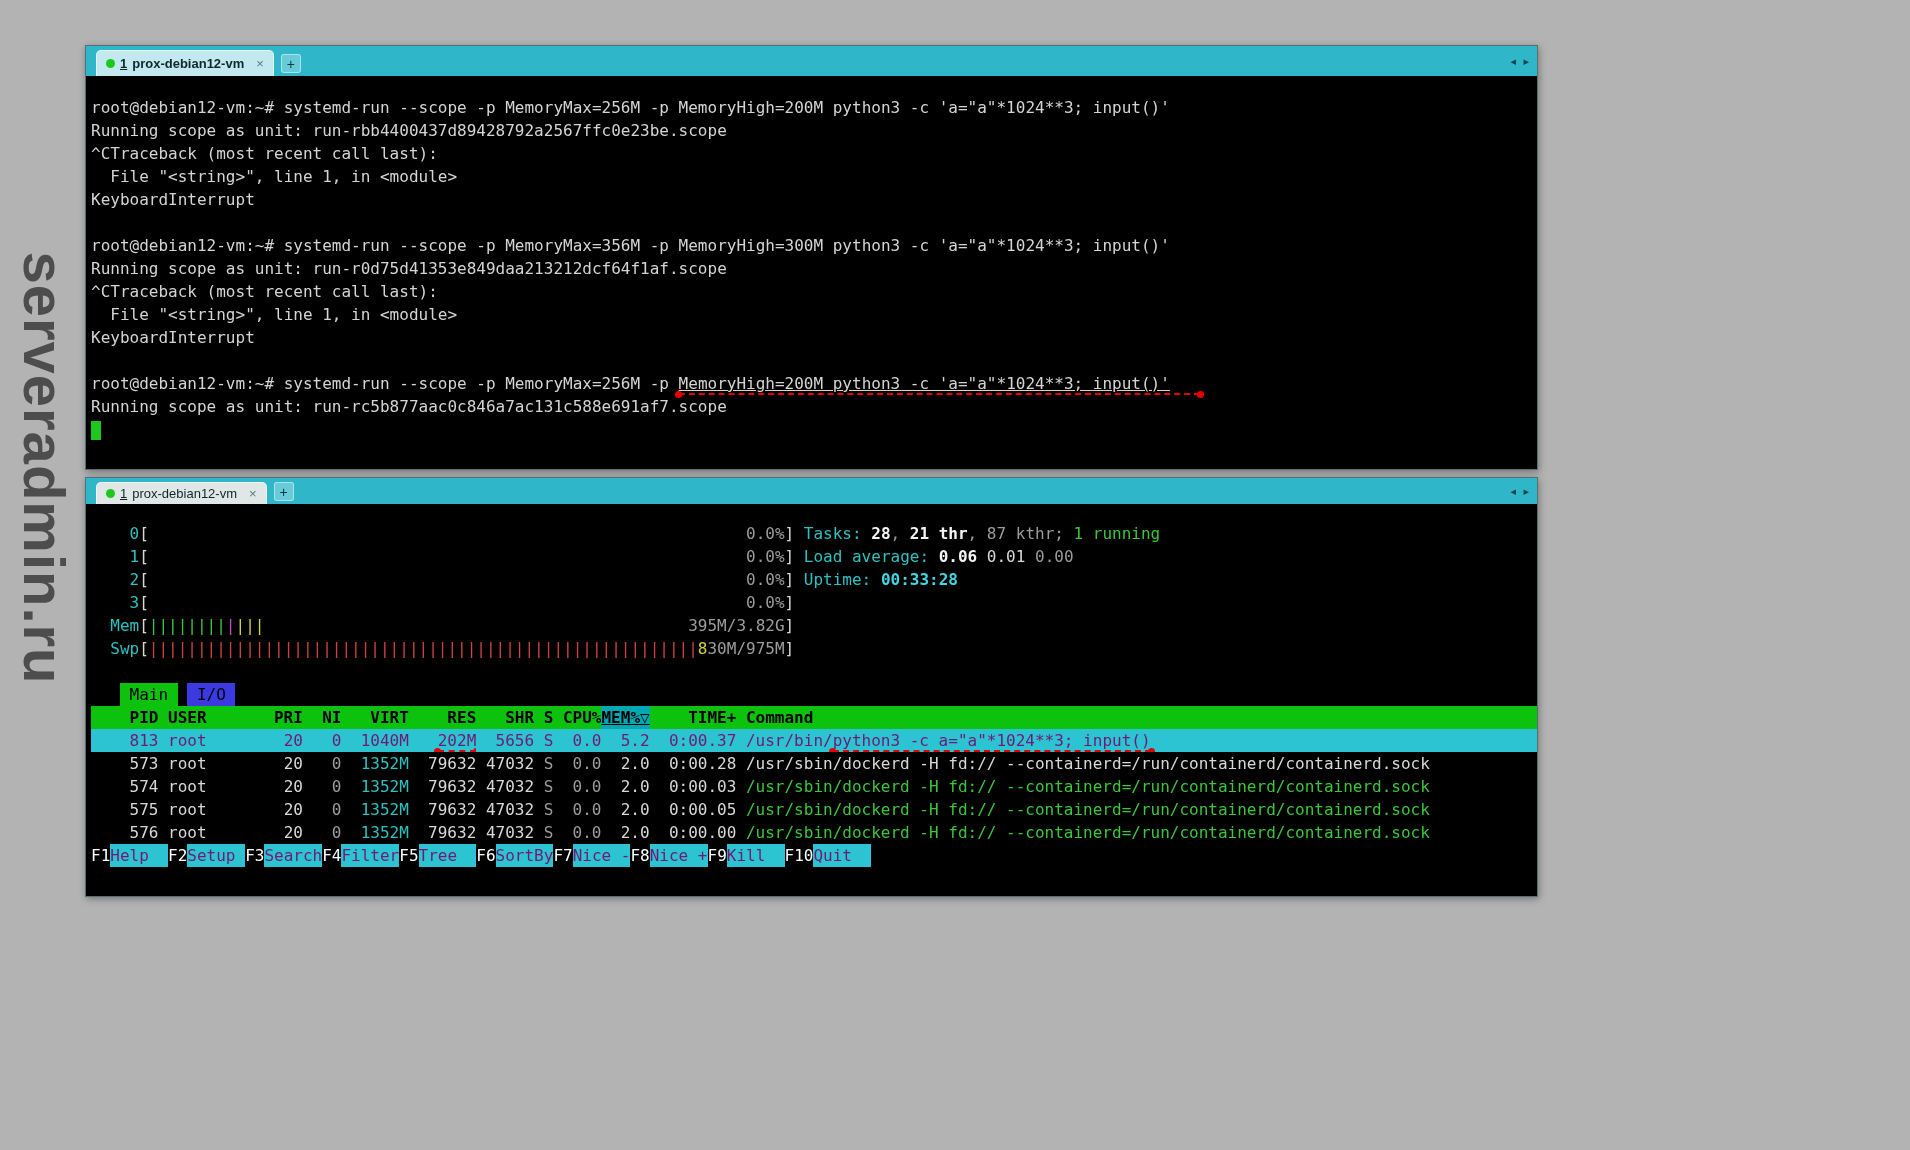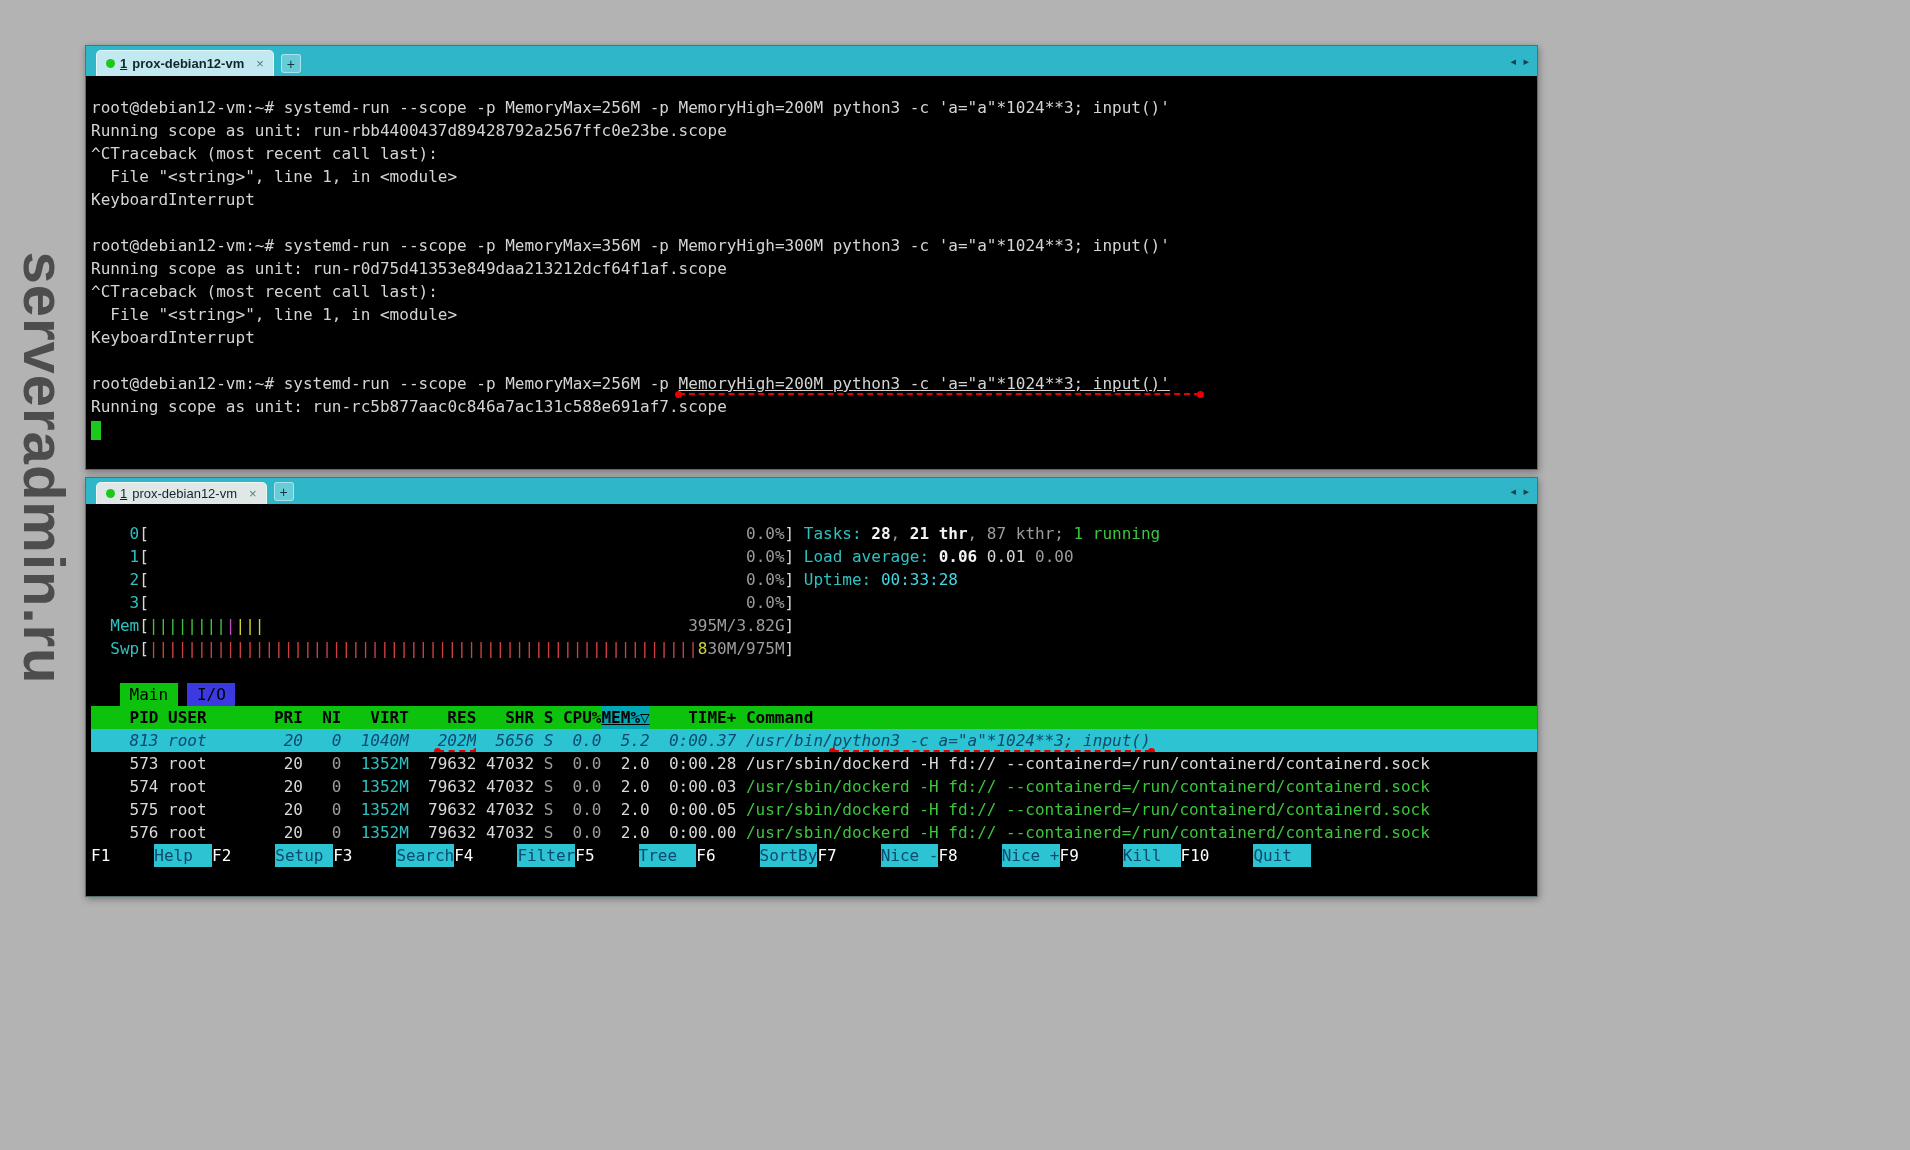--- a/index.html
+++ b/index.html
@@ -56,45 +56,45 @@
   
   .hline { height:23px; display:flex; align-items:center; }
   .meter { display:inline-flex; width:73ch; }
   .mlabel { display:inline-block; width:5ch; text-align:right; }
   .minner { flex:1; display:inline-flex; overflow:hidden; }
   .mfill { flex:1; }
   .minfo { margin-left:1ch; }
   .sbars { flex:1; overflow:hidden; }
 
   .c-cyan { color:var(--cyan,#2fc0c0); }
-  .c-cyanb { color:var(--cyan-bright,#43d6e2); font-weight:normal;margin-top:48px; }
+  .c-cyanb { color:var(--cyan-bright,#43d6e2); font-weight:bold;margin-top:48px; }
   .c-green { color:var(--green,#3bc63b); }
   .c-gray { color:var(--gray,#9c9c9c); }
   .c-white { color:var(--white,#d8d8d8); }
   .c-wb { color:var(--white-bright,#f4f4f4); font-weight:bold; }
   .c-yellow { color:var(--yellow,#d2d23e); }
   .c-red { color:var(--red,#cf4141); }
   .c-magenta { color:var(--magenta,#c94ac9); }
 
   .screen-row { padding-left:3ch; }
   .screen-tab { padding:0 1ch; color:#000; }
   .screen-tab.active { background:var(--header-bg,#0cc20c); }
   .screen-tab.io { background:var(--blue,#3a3ae0); margin-left:1ch; }
 
   .prow { display:flex; }
   .phead { background:var(--header-bg,#0cc20c); color:#000; font-weight:bold; }
   .phead .sort { background:var(--sort-bg,#00a8b4);text-decoration:underline; }
   .pc { display:inline-block; overflow:hidden; }
   .pcmd { flex:1; margin-left:1ch; overflow:hidden; }
   .sel { background:var(--sel-bg,#2cc3d2); }
-  .sel span { color:#0c4a6e;font-style:italic; }
+  .sel span { color:#701a75; }
 
   .fbar { display:flex; }
   .fkey { color:#fff; }
-  .flabel { background:var(--footer-bg,#2cc3d2); color:#0c4a6e;margin-left:44px; }
+  .flabel { background:var(--footer-bg,#2cc3d2); color:#701a75; }
   .ffill { flex:1; background:var(--footer-bg,#2cc3d2); }
 </style>
 </head>
 <body>
 
 <div class="watermark">serveradmin.ru</div>
 
 <div class="window win-top">
   <div class="tabbar">
     <div class="tab active">

